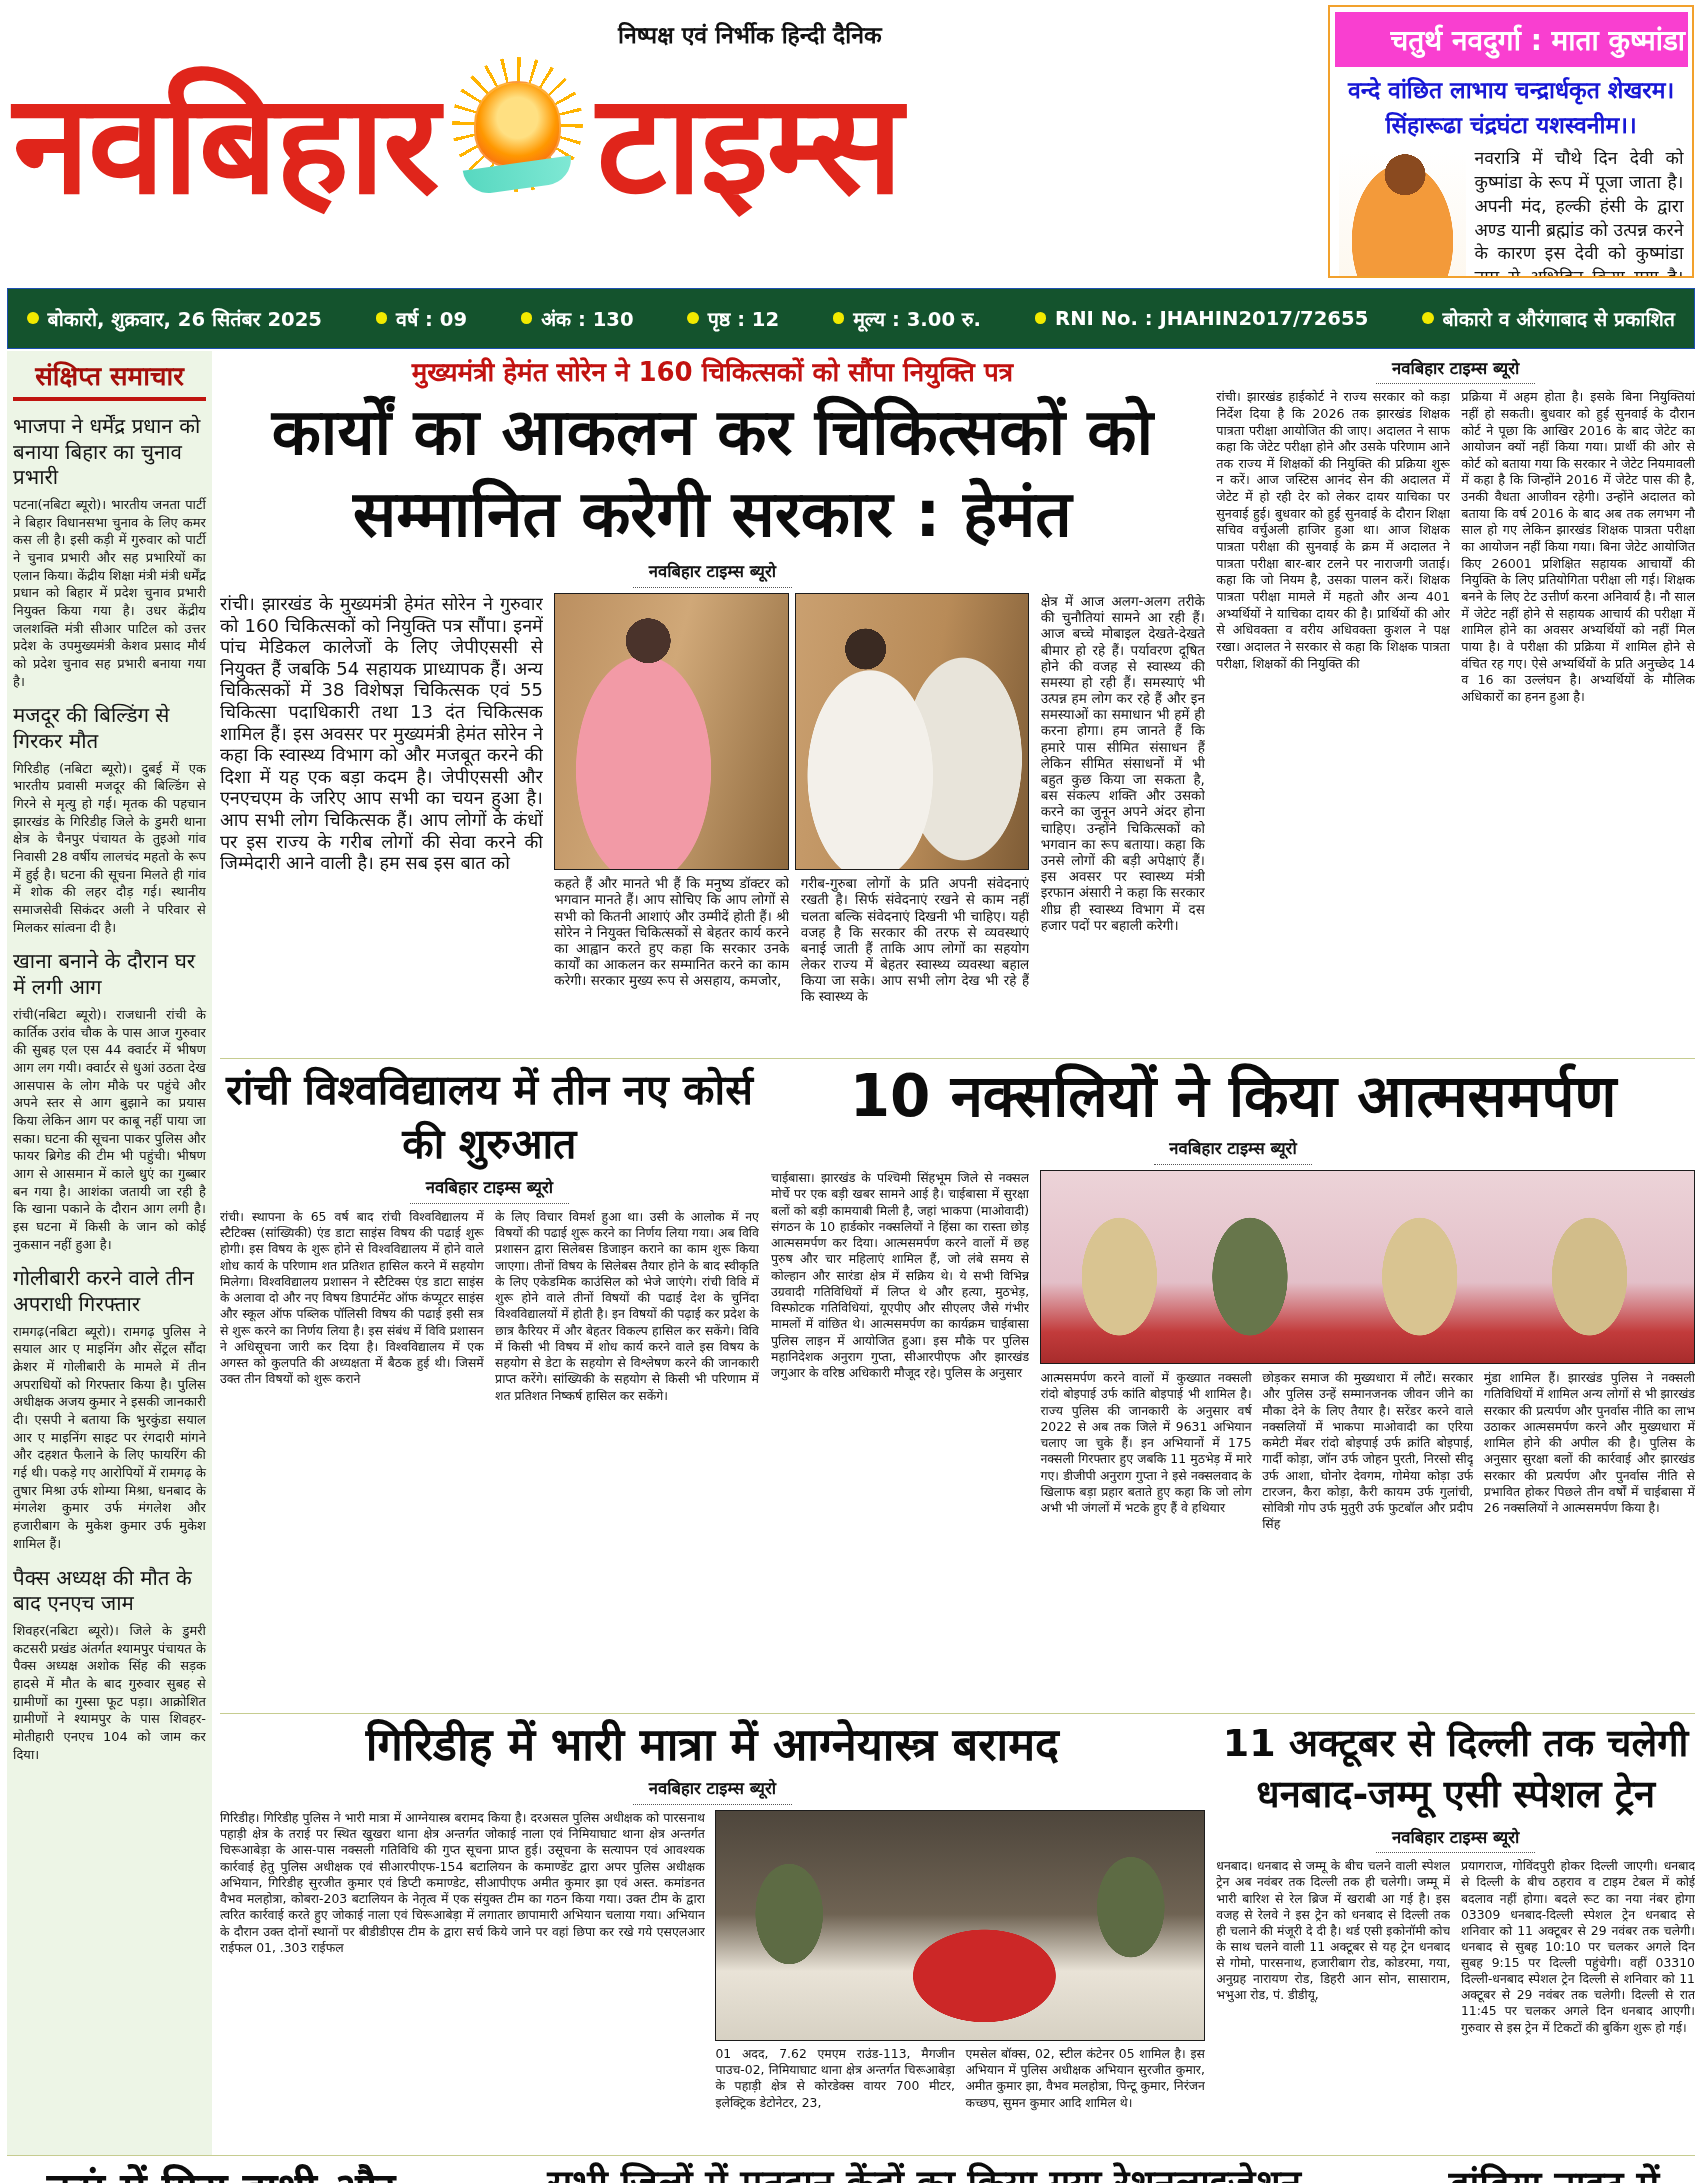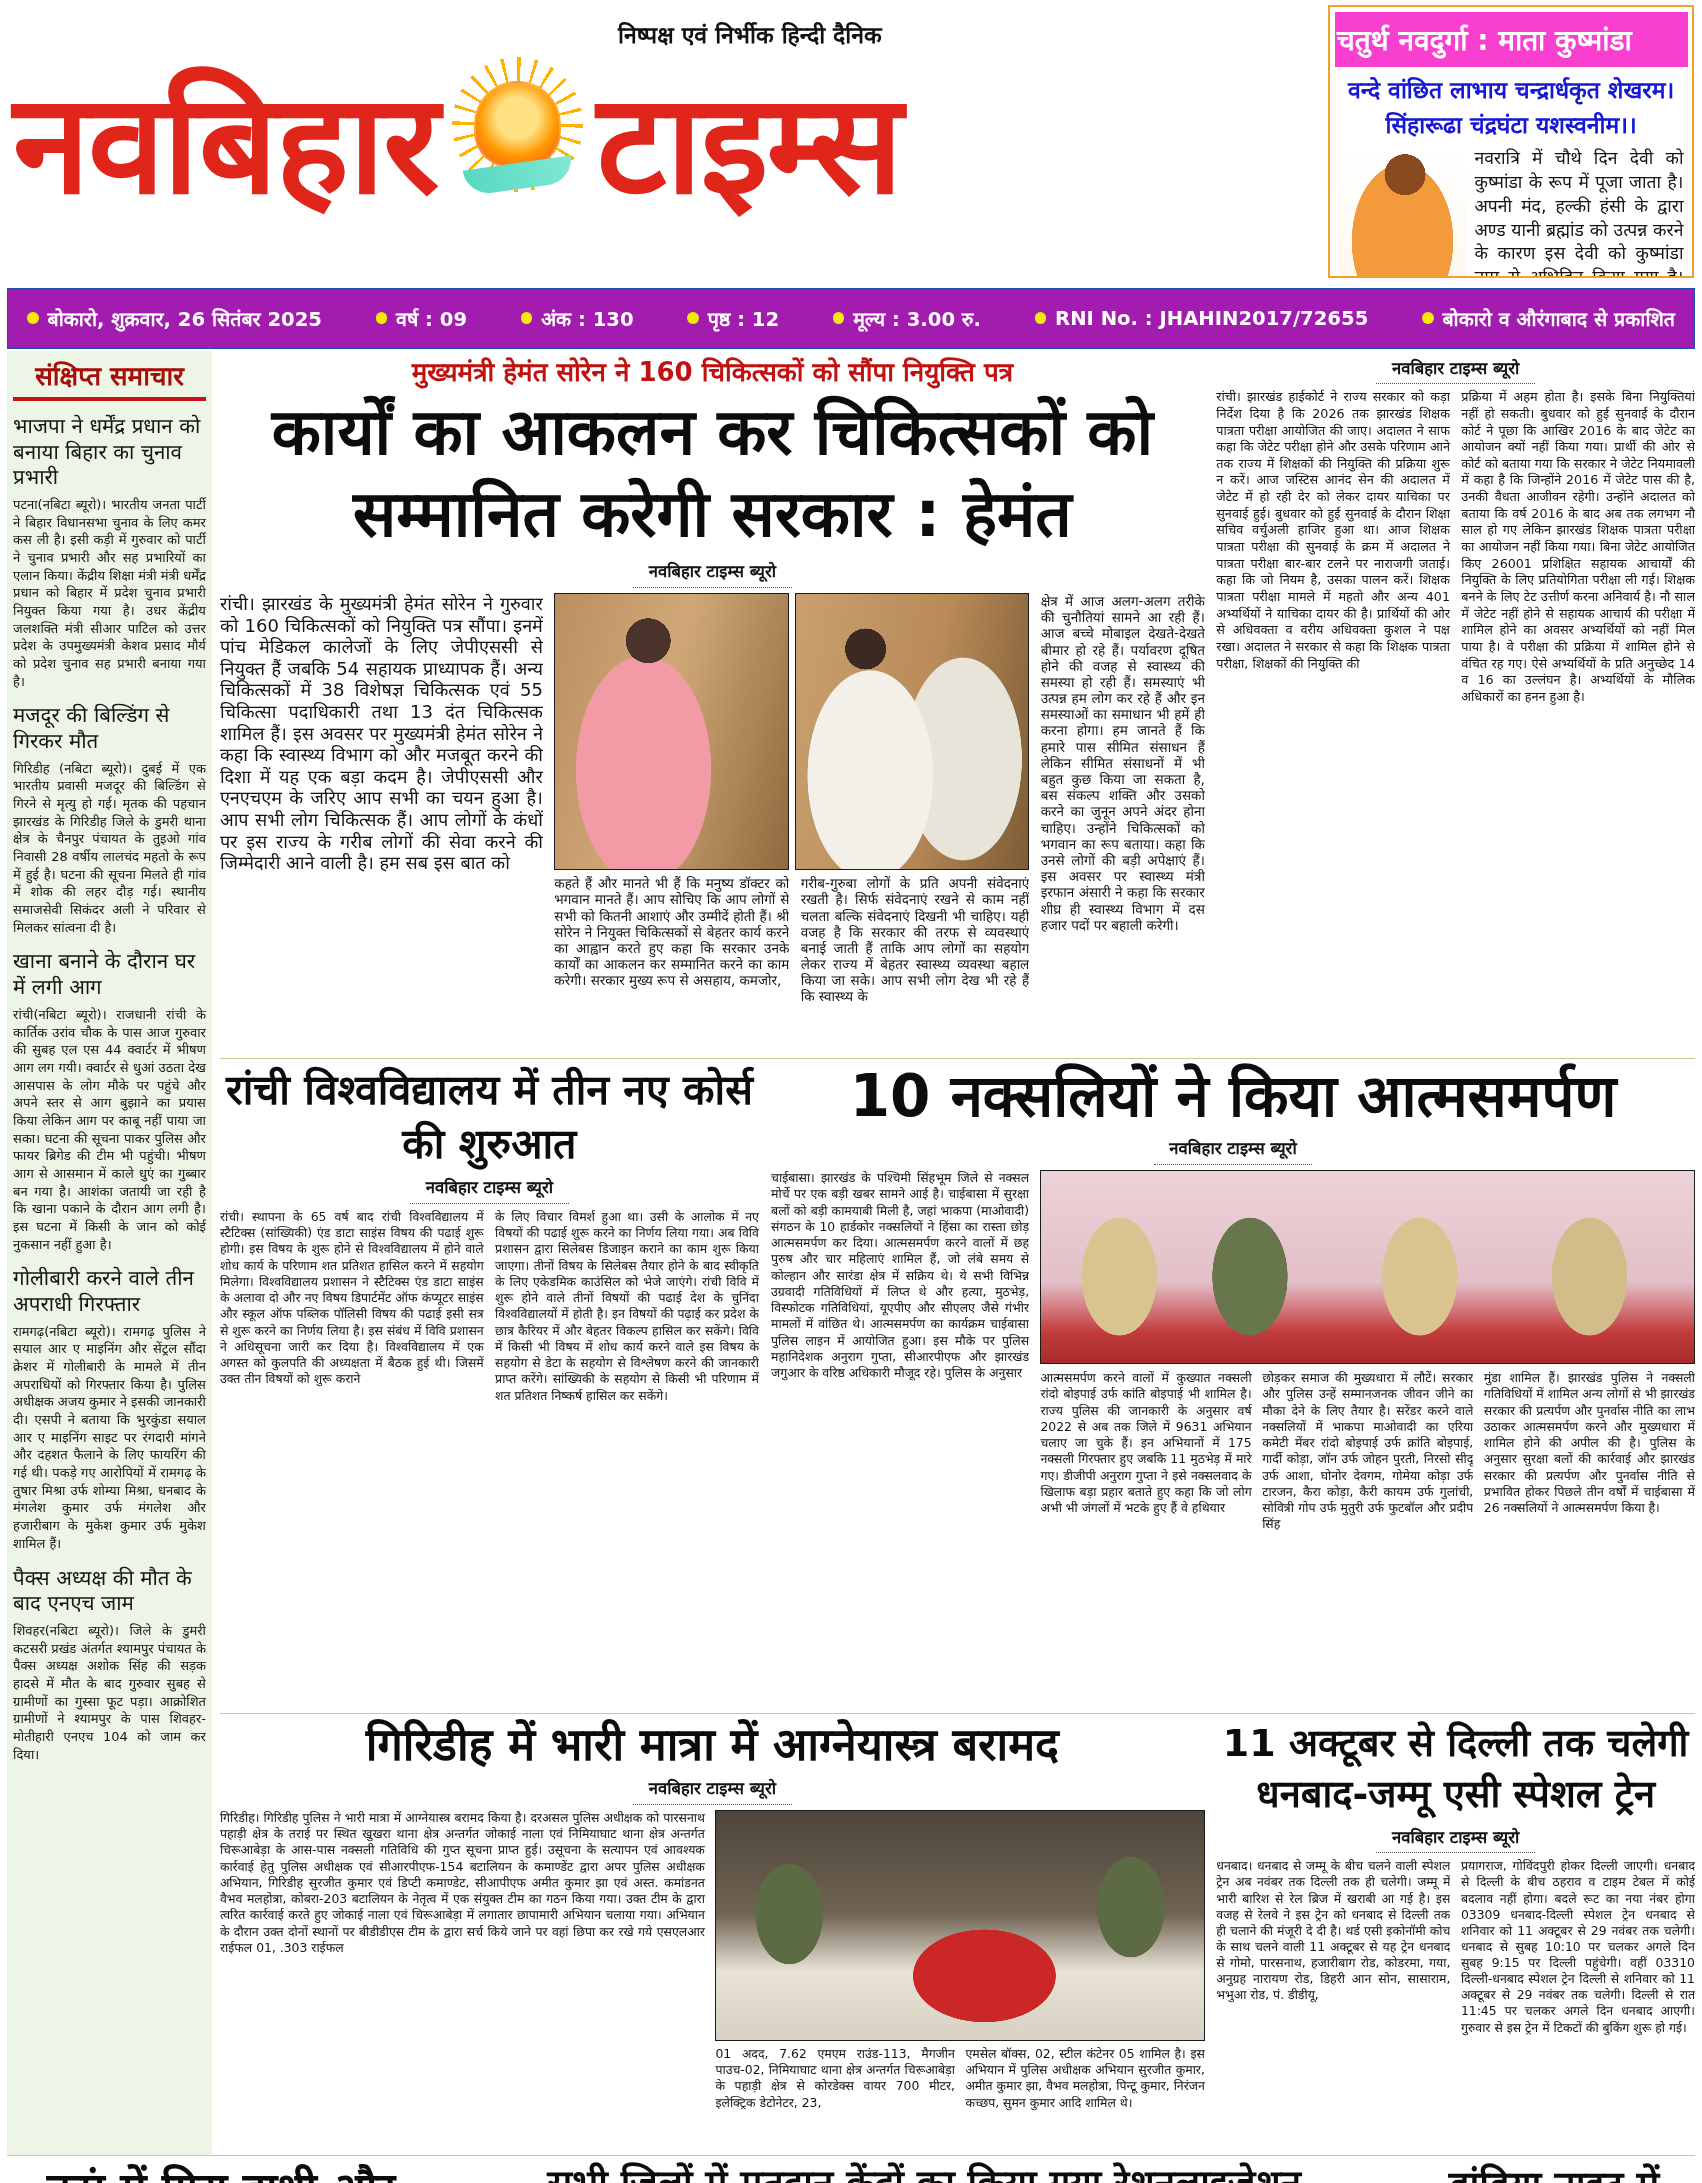--- a/index.html
+++ b/index.html
@@ -14,31 +14,31 @@
   .brand-title { display:flex; align-items:flex-end; gap:11.4px; margin-top:52px; font-weight:bold; color:#e0251b; font-size:138px; line-height:1.05; letter-spacing:-1.7px; }
   .sun-wrap { width:131px; height:135px; position:relative; margin:0 2.6px 26px 2.6px; flex:none; }
   .sun-rays { position:absolute; inset:0; border-radius:50%;
       background:repeating-conic-gradient(from 0deg,#ffb300 0deg 3deg,transparent 3deg 15deg); }
   .sun-core { position:absolute; left:22px; top:24px; width:87px; height:87px; border-radius:50% 50% 42% 42%;
       background:radial-gradient(circle at 50% 42%,#ffe082 0 32%,#ff9800 60%,#f4511e 100%); border:2.6px solid #fff3; }
   .sun-wave { position:absolute; left:12.2px; bottom:3.5px; width:109px; height:26px; border-radius:0 0 26px 26px;
       background:linear-gradient(90deg,#57d8c0,#7fe8d4); transform:rotate(-8deg); }
 
   .festival { width:366px; flex:none; border:2.6px solid #f2a12d; background:#fff; height:273px; overflow:hidden; }
-  .festival-header { background:#f93fd0; color:#fff; font-weight:bold; font-size:28px; text-align:left; padding:8.7px 2.6px; margin:4.4px; }
+  .festival-header { background:#f93fd0; color:#fff; font-weight:bold; font-size:28px; text-align:right; padding:8.7px 2.6px; margin:4.4px; }
   .shloka { color:#1717d6; font-weight:bold; font-size:23px; line-height:1.5; text-align:center; padding:1.7px 3.5px; }
   .festival-body { font-size:17.5px; font-weight:500; line-height:1.36; text-align:justify; padding:3.5px 8.7px 4.4px; }
   .goddess { float:left; width:127px; height:162px; margin:4.4px 8.7px 0.9px 0;
       background: radial-gradient(circle 21px at 52% 14%,#8a4a1f 0 97%,transparent 98%),
                   radial-gradient(ellipse 52px 79px at 50% 55%,#f39a3a 0 97%,transparent 98%),
                   radial-gradient(ellipse 57px 31px at 45% 92%,#e2b14c 0 97%,transparent 98%),
                   linear-gradient(180deg,#fff 0,#fdf6ea 100%); }
 
   
-  .datebar { height:61px; background:#a21caf; margin:1.7px 7px; display:flex; align-items:center; justify-content:space-between; padding:0 19px; border:1.7px solid #1d4fb0; }
+  .datebar { height:61px; background:#14532d; margin:1.7px 7px; display:flex; align-items:center; justify-content:space-between; padding:0 19px; border:1.7px solid #1d4fb0; }
   .d-item { display:flex; align-items:center; color:#fff; font-weight:bold; font-size:19.6px; white-space:nowrap; }
   .dot { width:11.8px; height:11.8px; border-radius:50%; background:#f2ea00; margin-right:8.7px; flex:none; }
 
   
   .headline { font-weight:bold; color:#0c0c0c; text-align:center; }
   .byline { font-size:16.6px; font-weight:bold; text-align:center; width:fit-content; margin:4.4px auto 5.2px; padding:0 15.7px 4.4px; border-bottom:1.7px dotted #555; }
   .col { text-align:justify; overflow:hidden; }
   .photo { border:1.3px solid #1c1c1c; }
 
   .top-zone { display:flex; margin:2.6px 7px 0; }

